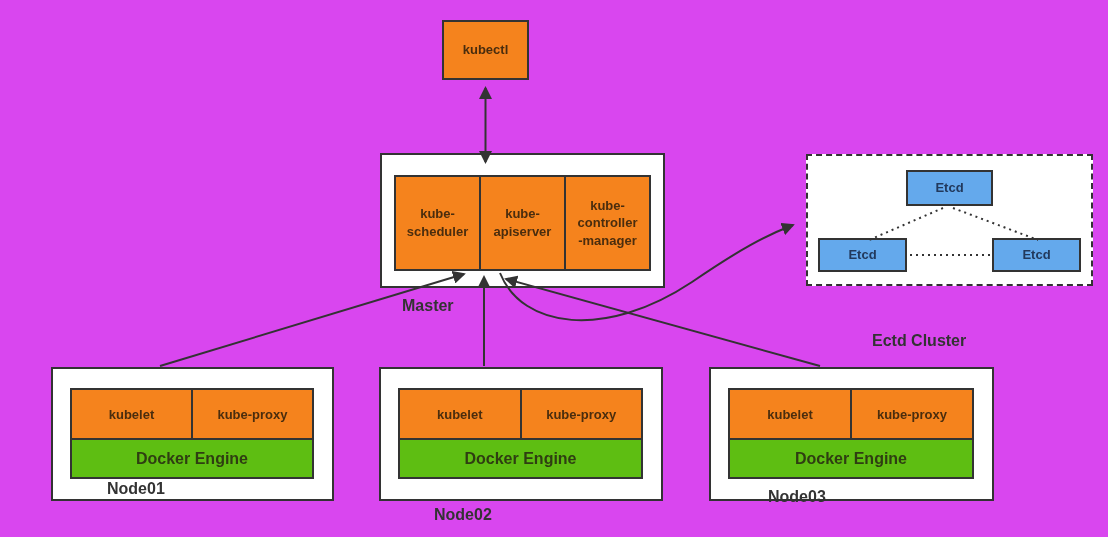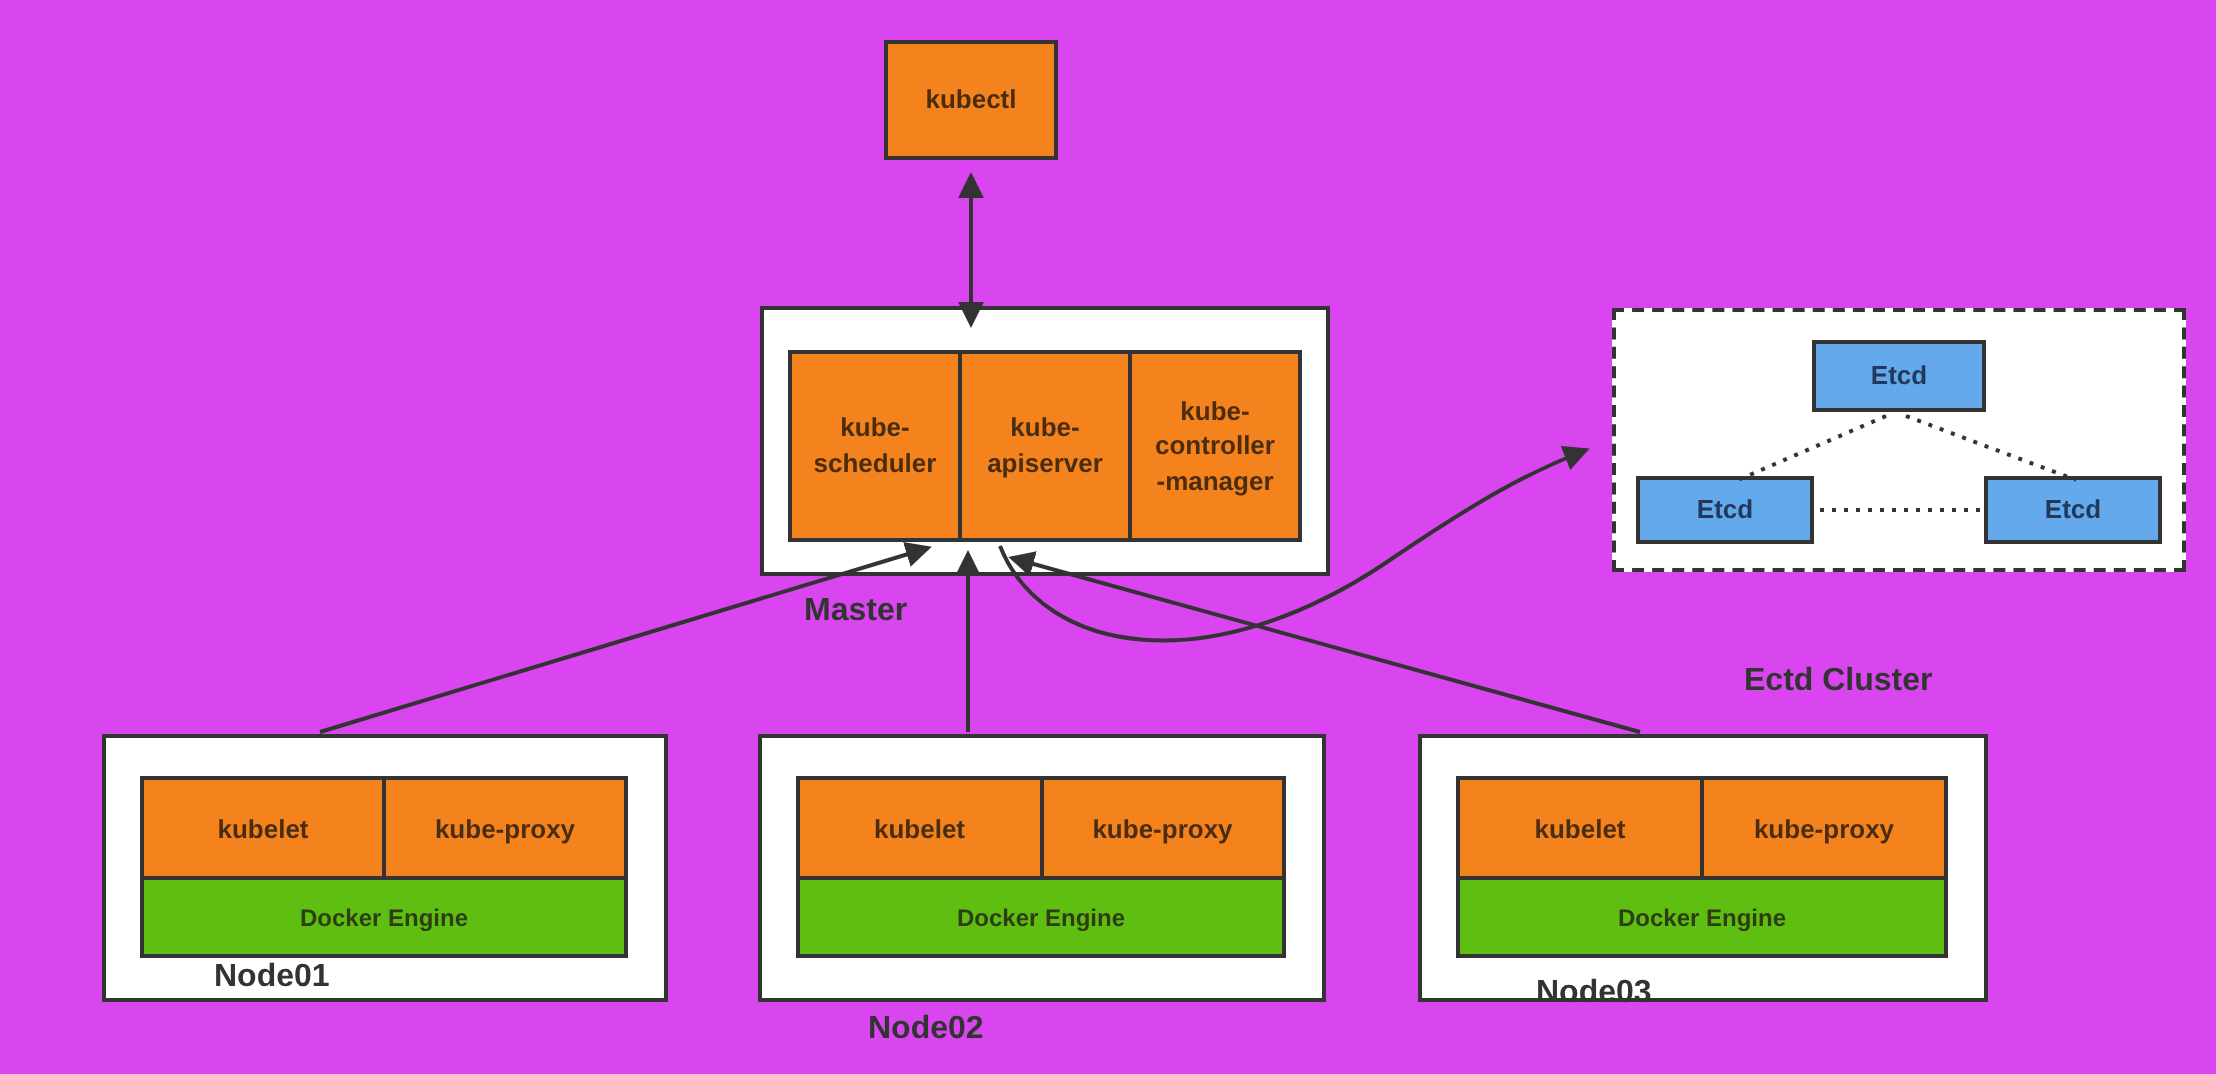--- a/index.html
+++ b/index.html
@@ -91,21 +91,21 @@
     box-sizing: border-box;
     height: 41px;
     margin-top: -2px;
     border: 2px solid #333333;
     background: #5ebe12;
     color: #2f3e12;
     display: flex;
     align-items: center;
     justify-content: center;
     font-weight: bold;
-    font-size: 12px;
+    font-size: 16px;
   }
   #connector-layer {
     position: absolute;
     left: 0; top: 0;
     pointer-events: none;
     z-index: 10;
   }
 </style>
 </head>
 <body>

